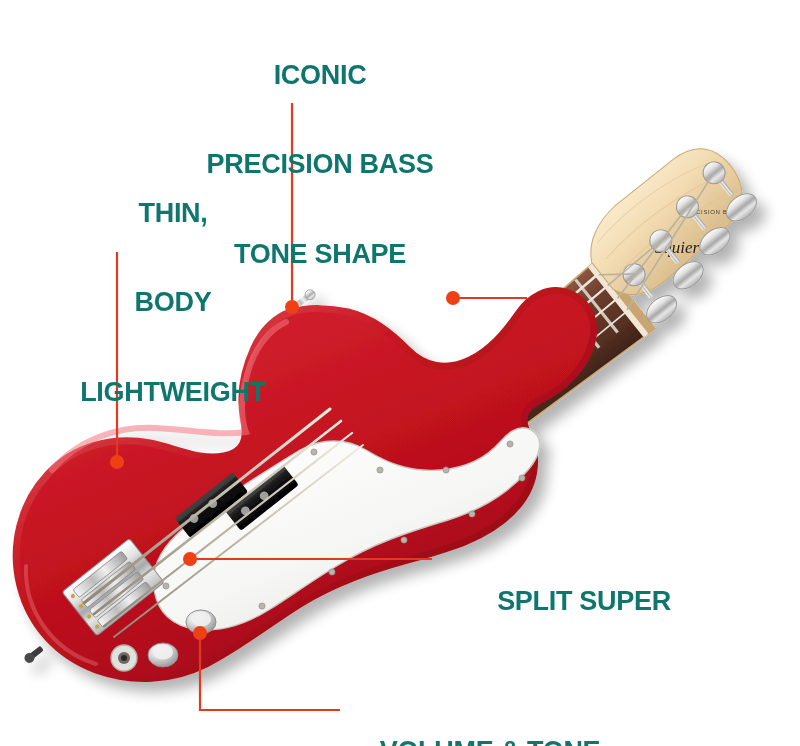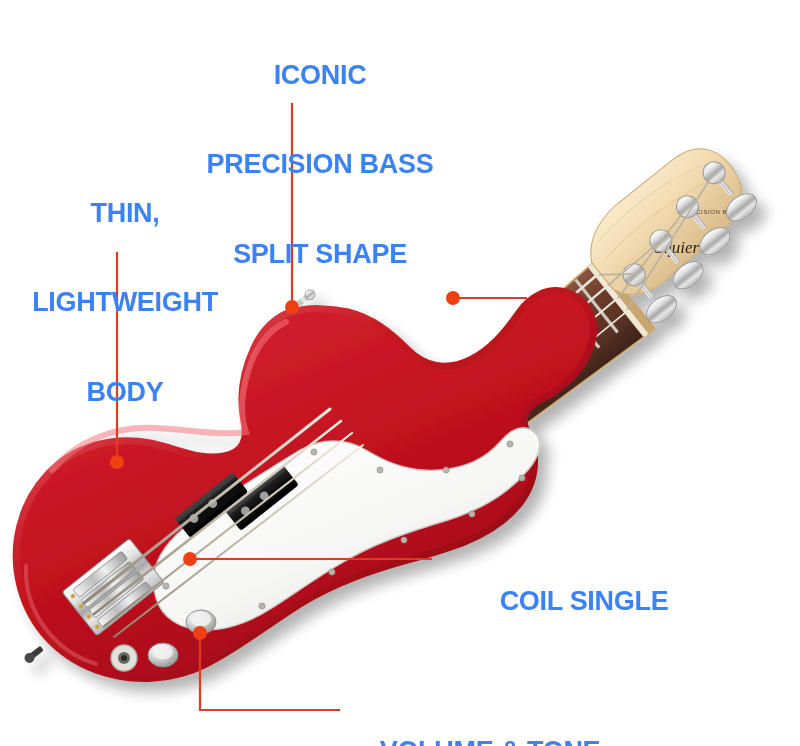--- a/index.html
+++ b/index.html
@@ -12,33 +12,33 @@
     position:relative;
     width:800px;
     height:746px;
     background:#ffffff;
     overflow:hidden;
   }
   #art{position:absolute;left:0;top:0;width:800px;height:746px;}
 
   .callout{
     position:absolute;
-    color:#3b82f6;
+    color:#0f766e;
     font-weight:bold;
     font-size:27px;
     line-height:1.10;
     letter-spacing:-0.3px;
     white-space:pre;
     font-stretch:condensed;
   }
   .callout.c-center{text-align:center;}
 
   
   #co-iconic   {left:180px; top:2px;   width:280px;}
-  #co-thin     {left:0px;   top:140px; width:250px;}
+  #co-thin     {left:0px;   top:140px; width:250px;padding-left:48px;}
   #co-neck     {left:530px; top:248px; width:268px;}
   #co-pickup   {left:434px; top:528px; width:300px;}
   #co-volume   {left:330px; top:678px; width:320px;}
 </style>
 </head>
 <body>
 
 <div id="stage">
 
   <svg id="art" viewBox="0 0 800 746">
@@ -348,32 +348,32 @@
       <circle cx="117" cy="462" r="7"></circle>
       <circle cx="453" cy="298" r="7"></circle>
       <circle cx="190" cy="559" r="7"></circle>
       <circle cx="200" cy="633" r="7"></circle>
     </g>
   </svg>
 
   <div id="co-iconic" class="callout c-center">
     <div>ICONIC</div>
     <div>PRECISION BASS</div>
-    <div>SPLIT SHAPE</div>
+    <div>TONE SHAPE</div>
   </div>
 
   <div id="co-thin" class="callout c-center">
     <div>THIN,</div>
+    <div>BODY</div>
     <div>LIGHTWEIGHT</div>
-    <div>BODY</div>
   </div>
 
 
   <div id="co-pickup" class="callout c-center">
-    <div>COIL SINGLE</div>
+    <div>SPLIT SUPER</div>
   </div>
 
   <div id="co-volume" class="callout c-center">
     <div>VOLUME &amp; TONE</div>
     
   </div>
 
 </div>
 
 </body></html>

